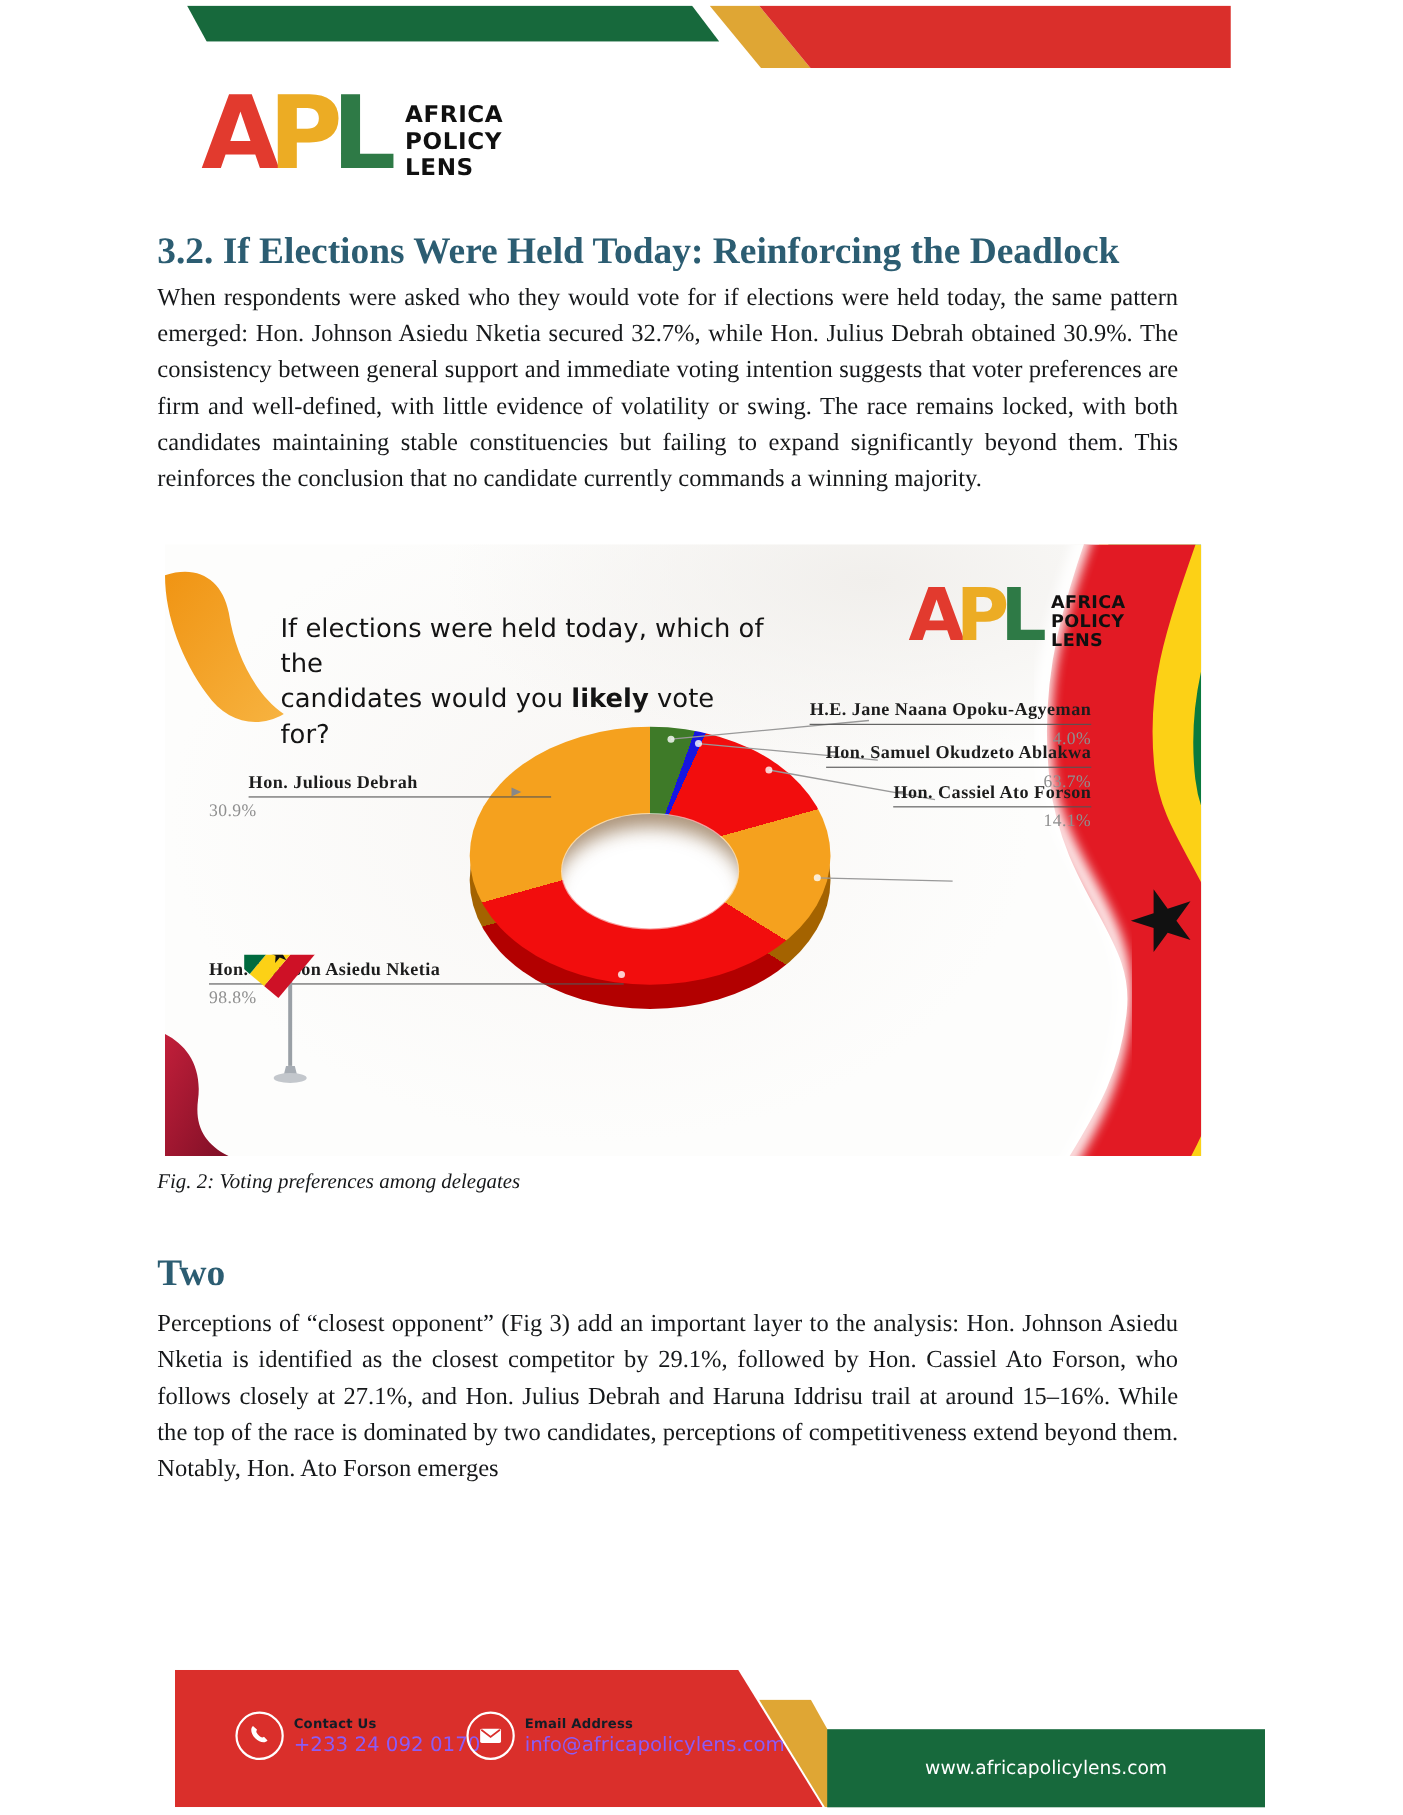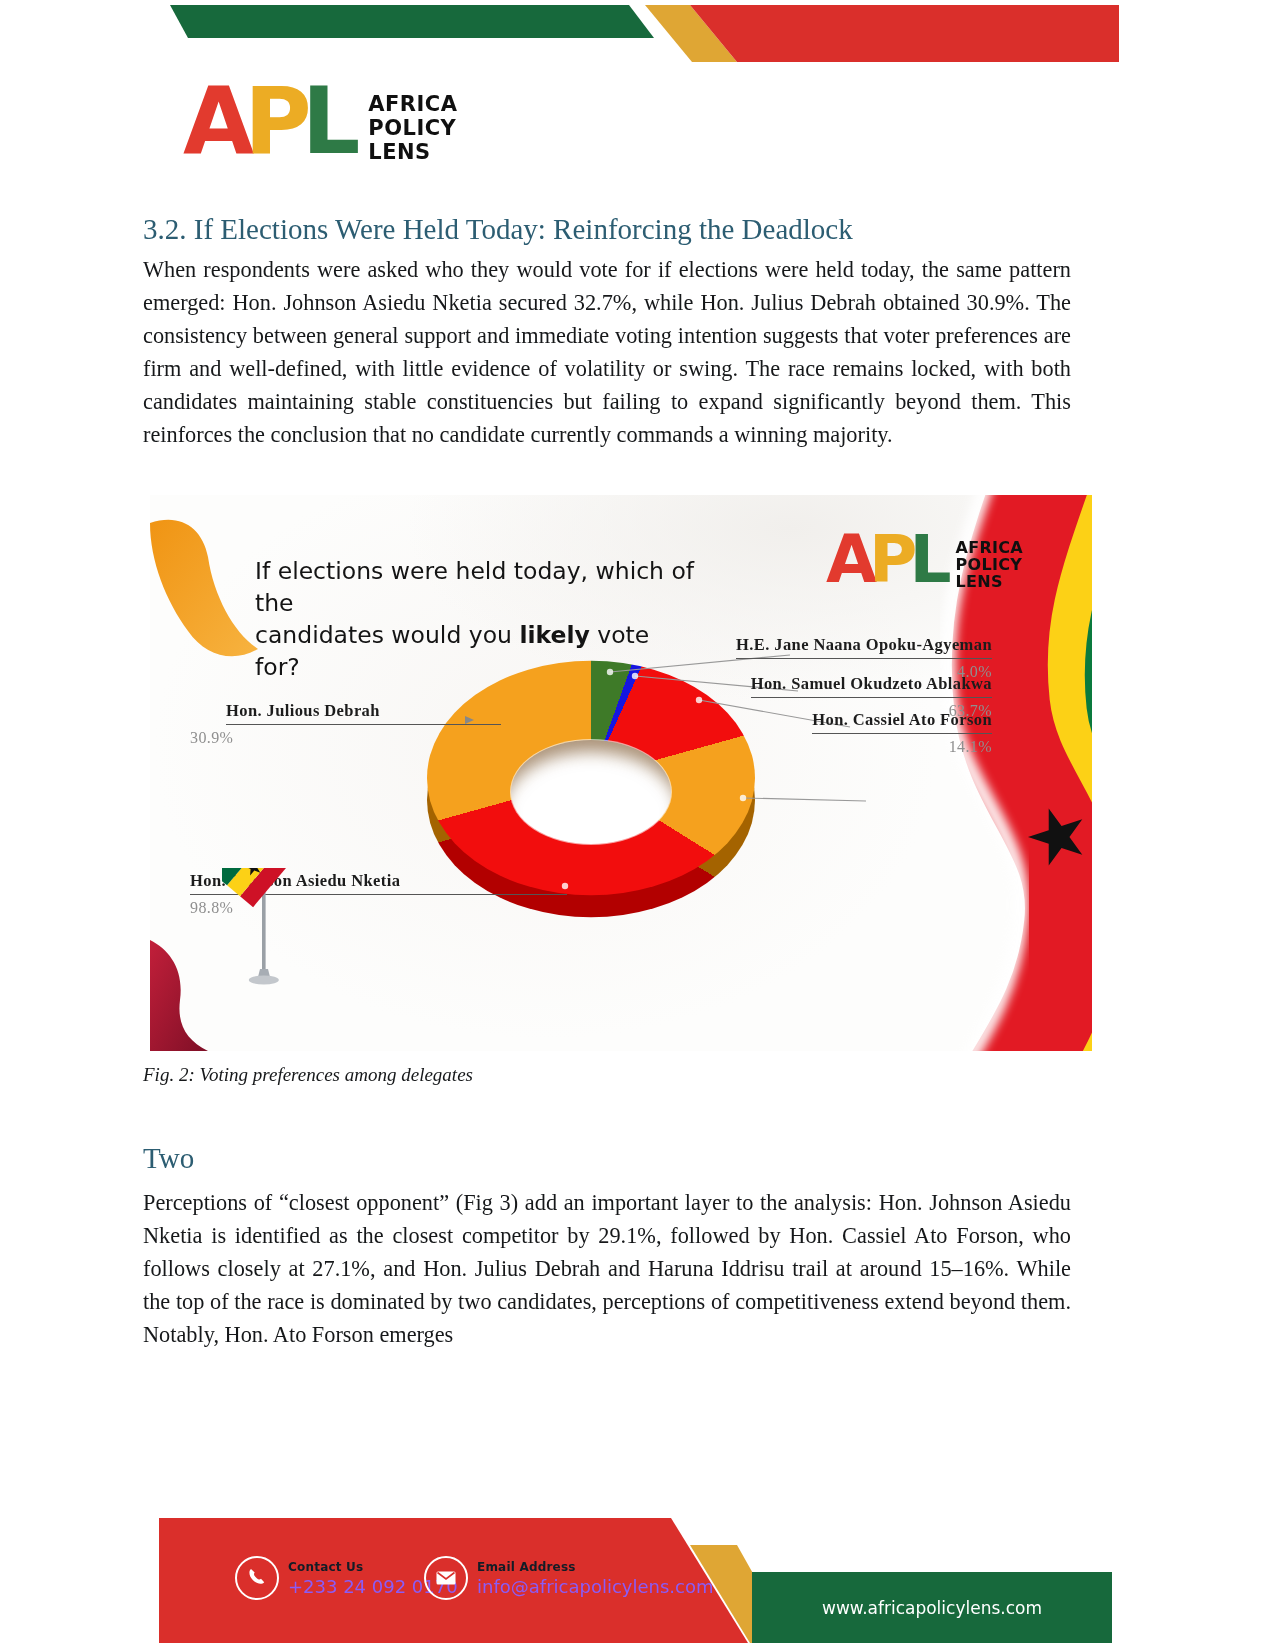--- a/index.html
+++ b/index.html
@@ -17,21 +17,21 @@
 
   
   .logo { display:flex; align-items:flex-start; }
   #logo-main { left:183px; top:76px; }
   .logo-letters { font-family:"DejaVu Sans",sans-serif; font-weight:800; display:flex; }
   #logo-main .logo-letters { font-size:92px; line-height:92px; letter-spacing:-10px; }
   .logo-words { font-family:"DejaVu Sans",sans-serif; font-weight:800; color:#101010; }
   #logo-main .logo-words { font-size:21px; line-height:24px; margin:16px 0 0 18px; letter-spacing:.5px;}
 
   
-  .h-teal { left:143px; font-size:29px; line-height:38px; font-weight:400; }
+  .h-teal { left:143px; font-size:34px; line-height:38px; font-weight:700; }
   #h32 { top:210px; }
   #h33 { top:1101px; width:1030px; }
   .para { left:143px; width:928px; text-align:justify; font-size:22.3px;
     line-height:33px; }
   #p32 { top:253px; }
   #p33 { top:1186px; }
   #caption { left:143px; top:1064px; font-style:italic; font-size:19px; }
 
   
   #fig { left:150px; top:495px; width:942px; height:556px; overflow:hidden;
@@ -69,24 +69,24 @@
   .c4 { top:206px; } .c4 .co-name { width:275px;margin-left:36px; }
   .c5 { top:376px; } .c5 .co-name { width:377px; }
 
   #fig-lines { left:0; top:0; pointer-events:none; }
 
   
   #footer-gold { left:690px; top:1545px; width:102px; height:98px;
     clip-path:polygon(0 0,47px 0,102px 98px,60px 98px); }
   #footer-red { left:159px; top:1518px; width:589px; height:125px;
     clip-path:polygon(0 0,512px 0,589px 125px,0 125px); }
-  #footer-green { left:752px; top:1572px; width:360px; height:71px;
+  #footer-green { left:752px; top:1572px; width:398px; height:71px;
     display:flex; align-items:center; justify-content:center; }
   .f-item { position:absolute; display:flex; align-items:center; }
-  #f-contact { left:235px; top:1556px; }
+  #f-contact { left:214px; top:1556px; }
   #f-email { left:424px; top:1556px; }
   .f-circle { width:44px; height:44px; border:2.5px solid #ffffff; border-radius:50%;
     display:flex; align-items:center; justify-content:center; flex:0 0 auto; }
   .f-texts { margin-left:9px; font-family:"DejaVu Sans",sans-serif; }
   .f-label { font-size:12px; font-weight:700; color:#131c26; letter-spacing:.2px; }
   .f-value { font-size:18px; color:#8b5cf6; margin-top:2px; }
   #f-web { font-family:"DejaVu Sans",sans-serif; font-size:17px; color:#ffffff; }
 </style>
 </head>
 <body>

